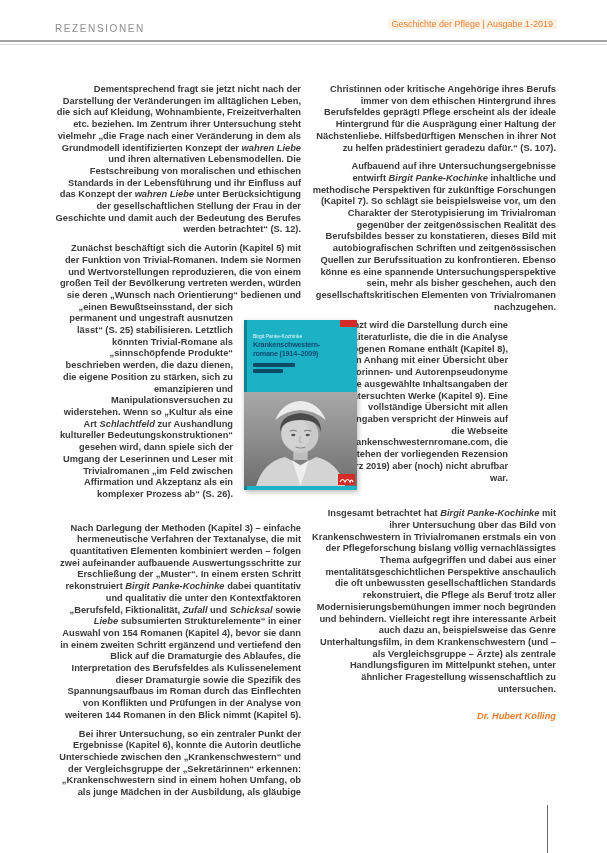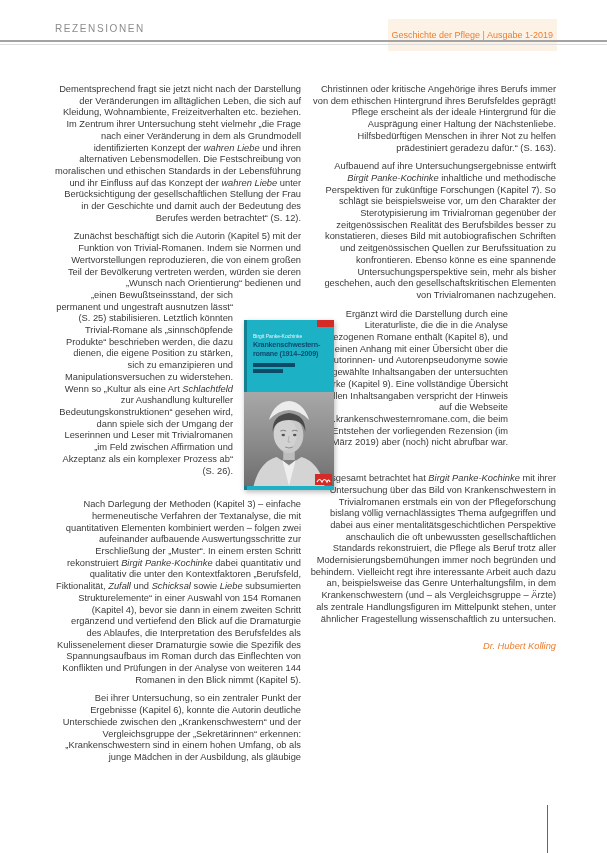--- a/index.html
+++ b/index.html
@@ -5,42 +5,42 @@
   html,body{margin:0;padding:0;background:#ffffff;}
   body{width:607px;height:853px;position:relative;overflow:hidden;
        font-family:"Liberation Sans",sans-serif;color:#3a3a3a;
        -webkit-hyphens:auto;hyphens:auto;}
   .page{position:absolute;inset:0;background:#ffffff;}
 
   
   .header-section{position:absolute;left:55px;top:23px;font-size:10px;
       letter-spacing:1.6px;color:#8c8c8c;text-transform:uppercase;}
   .header-issue{position:absolute;right:50px;top:19px;font-size:9px;
-      color:#ee7d2f;background:#fdf2e6;padding:11px 4px;}
+      color:#ee7d2f;background:#fdf2e6;padding:0 4px;}
   .rule-dark{position:absolute;left:0;right:0;top:40px;height:2px;background:#a3a3a3;}
   .rule-light{position:absolute;left:0;right:0;top:44px;height:1px;background:#dedede;}
 
   
   .col{position:absolute;top:84px;width:246px;font-size:9.3px;line-height:11.7px;
-       text-align:justify;color:#3a3a3a;}
+       text-align:justify;color:#3a3a3a;font-weight:bold;}
   .col-left{left:55px;}
   .col-right{left:310px;}
   .col p{margin:0 0 7px 0;text-align:right;}
   .col p.indent{text-indent:7px;}
   .col p.nomargin{margin-bottom:0;}
   .narrow-left{width:178px;}
   .narrow-right{margin-left:48px;width:198px;}
   .wrapgap{margin-bottom:22px !important;}
   .wrapgap2{margin-bottom:24px !important;}
   i{font-style:italic;}
   .author{ text-align:right;color:#ee7d2f;font-style:italic;font-size:9.3px;
       margin-top:16px !important;}
 
   
-  .cover{position:absolute;left:244px;top:320px;width:90px;height:170px;
+  .cover{position:absolute;left:244px;top:320px;width:113px;height:170px;
       background:#1db1c6;box-shadow:1px 2px 5px rgba(0,0,0,0.28);}
   .cover-spine{position:absolute;left:0;top:0;bottom:0;width:3px;
       background:rgba(0,40,55,0.35);}
   .cover-redtab{position:absolute;right:0;top:0;width:17px;height:7px;background:#d42b26;}
   .cover-author{position:absolute;left:9px;top:13px;right:6px;font-size:5px;
       line-height:6px;color:#eafafd;white-space:nowrap;overflow:hidden;}
   .cover-title{position:absolute;left:9px;top:21px;right:4px;font-size:7.2px;
       font-weight:bold;color:#0c4a70;line-height:8.6px;letter-spacing:-0.2px;}
   .cover-subbar{position:absolute;left:9px;height:4px;background:rgba(8,58,86,0.85);}
   .s1{top:43px;width:42px;}
@@ -69,21 +69,21 @@
 
   <div class="col col-left">
     <p><span>Dementsprechend fragt sie jetzt nicht nach der Darstellung der Veränderungen im alltäglichen Leben, die sich auf Kleidung, Wohnambiente, Freizeitverhalten etc. beziehen. Im Zentrum ihrer Untersuchung steht vielmehr „die Frage nach einer Veränderung in dem als Grundmodell identifizierten Konzept der </span><i>wahren Liebe</i><span> und ihren alternativen Lebensmodellen. Die Festschreibung von moralischen und ethischen Standards in der Lebensführung und ihr Einfluss auf das Konzept der </span><i>wahren Liebe</i><span> unter Berücksichtigung der gesellschaftlichen Stellung der Frau in der Geschichte und damit auch der Bedeutung des Berufes werden betrachtet“ (S. 12).</span></p>
     <p class="indent nomargin"><span>Zunächst beschäftigt sich die Autorin (Kapitel 5) mit der Funktion von Trivial-Romanen. Indem sie Normen und Wertvorstellungen reproduzieren, die von einem großen Teil der Bevölkerung vertreten werden, würden sie deren „Wunsch nach Orientierung“ bedienen und</span></p>
     <p class="narrow-left wrapgap"><span>„einen Bewußtseinsstand, der sich permanent und ungestraft ausnutzen lässt“ (S. 25) stabilisieren. Letztlich könnten Trivial-Romane als „sinnschöpfende Produkte“ beschrieben werden, die dazu dienen, die eigene Position zu stärken, sich zu emanzipieren und Manipulationsversuchen zu widerstehen. Wenn so „Kultur als eine Art </span><i>Schlachtfeld</i><span> zur Aushandlung kultureller Bedeutungskonstruktionen“ gesehen wird, dann spiele sich der Umgang der Leserinnen und Leser mit Trivialromanen „im Feld zwischen Affirmation und Akzeptanz als ein komplexer Prozess ab“ (S. 26).</span></p>
     <p class="indent"><span>Nach Darlegung der Methoden (Kapitel 3) – einfache hermeneutische Verfahren der Textanalyse, die mit quantitativen Elementen kombiniert werden – folgen zwei aufeinander aufbauende Auswertungsschritte zur Erschließung der „Muster“. In einem ersten Schritt rekonstruiert </span><i>Birgit Panke-Kochinke</i><span> dabei quantitativ und qualitativ die unter den Kontextfaktoren „Berufsfeld, Fiktionalität, </span><i>Zufall</i><span> und </span><i>Schicksal</i><span> sowie </span><i>Liebe</i><span> subsumierten Strukturelemente“ in einer Auswahl von 154 Romanen (Kapitel 4), bevor sie dann in einem zweiten Schritt ergänzend und vertiefend den Blick auf die Dramaturgie des Ablaufes, die Interpretation des Berufsfeldes als Kulissenelement dieser Dramaturgie sowie die Spezifik des Spannungsaufbaus im Roman durch das Einflechten von Konflikten und Prüfungen in der Analyse von weiteren 144 Romanen in den Blick nimmt (Kapitel 5).</span></p>
     <p class="indent"><span>Bei ihrer Untersuchung, so ein zentraler Punkt der Ergebnisse (Kapitel 6), konnte die Autorin deutliche Unterschiede zwischen den „Krankenschwestern“ und der Vergleichsgruppe der „Sekretärinnen“ erkennen: „Krankenschwestern sind in einem hohen Umfang, ob als junge Mädchen in der Ausbildung, als gläubige</span></p>
   </div>
 
   <div class="col col-right">
-    <p><span>Christinnen oder kritische Angehörige ihres Berufs immer von dem ethischen Hintergrund ihres Berufsfeldes geprägt! Pflege erscheint als der ideale Hintergrund für die Ausprägung einer Haltung der Nächstenliebe. Hilfsbedürftigen Menschen in ihrer Not zu helfen prädestiniert geradezu dafür.“ (S. 163).</span></p>
+    <p><span>Christinnen oder kritische Angehörige ihres Berufs immer von dem ethischen Hintergrund ihres Berufsfeldes geprägt! Pflege erscheint als der ideale Hintergrund für die Ausprägung einer Haltung der Nächstenliebe. Hilfsbedürftigen Menschen in ihrer Not zu helfen prädestiniert geradezu dafür.“ (S. 107).</span></p>
     <p class="indent"><span>Aufbauend auf ihre Untersuchungsergebnisse entwirft </span><i>Birgit Panke-Kochinke</i><span> inhaltliche und methodische Perspektiven für zukünftige Forschungen (Kapitel 7). So schlägt sie beispielsweise vor, um den Charakter der Sterotypisierung im Trivialroman gegenüber der zeitgenössischen Realität des Berufsbildes besser zu konstatieren, dieses Bild mit autobiografischen Schriften und zeitgenössischen Quellen zur Berufssituation zu konfrontieren. Ebenso könne es eine spannende Untersuchungsperspektive sein, mehr als bisher geschehen, auch den gesellschaftskritischen Elementen von Trivialromanen nachzugehen.</span></p>
     <p class="indent narrow-right wrapgap2"><span>Ergänzt wird die Darstellung durch eine Literaturliste, die die in die Analyse einbezogenen Romane enthält (Kapitel 8), und einen Anhang mit einer Übersicht über die Autorinnen- und Autorenpseudonyme sowie ausgewählte Inhaltsangaben der untersuchten Werke (Kapitel 9). Eine vollständige Übersicht mit allen Inhaltsangaben verspricht der Hinweis auf die Webseite www.krankenschwesternromane.com, die beim Entstehen der vorliegenden Rezension (im März 2019) aber (noch) nicht abrufbar war.</span></p>
     <p class="indent"><span>Insgesamt betrachtet hat </span><i>Birgit Panke-Kochinke</i><span> mit ihrer Untersuchung über das Bild von Krankenschwestern in Trivialromanen erstmals ein von der Pflegeforschung bislang völlig vernachlässigtes Thema aufgegriffen und dabei aus einer mentalitätsgeschichtlichen Perspektive anschaulich die oft unbewussten gesellschaftlichen Standards rekonstruiert, die Pflege als Beruf trotz aller Modernisierungsbemühungen immer noch begründen und behindern. Vielleicht regt ihre interessante Arbeit auch dazu an, beispielsweise das Genre Unterhaltungsfilm, in dem Krankenschwestern (und – als Vergleichsgruppe – Ärzte) als zentrale Handlungsfiguren im Mittelpunkt stehen, unter ähnlicher Fragestellung wissenschaftlich zu untersuchen.</span></p>
     <p class="author">Dr. Hubert Kolling</p>
   </div>
 
   <div class="cover">
     <div class="cover-spine"></div>
     <div class="cover-redtab"></div>
     <div class="cover-author">Birgit Panke-Kochinke</div>

